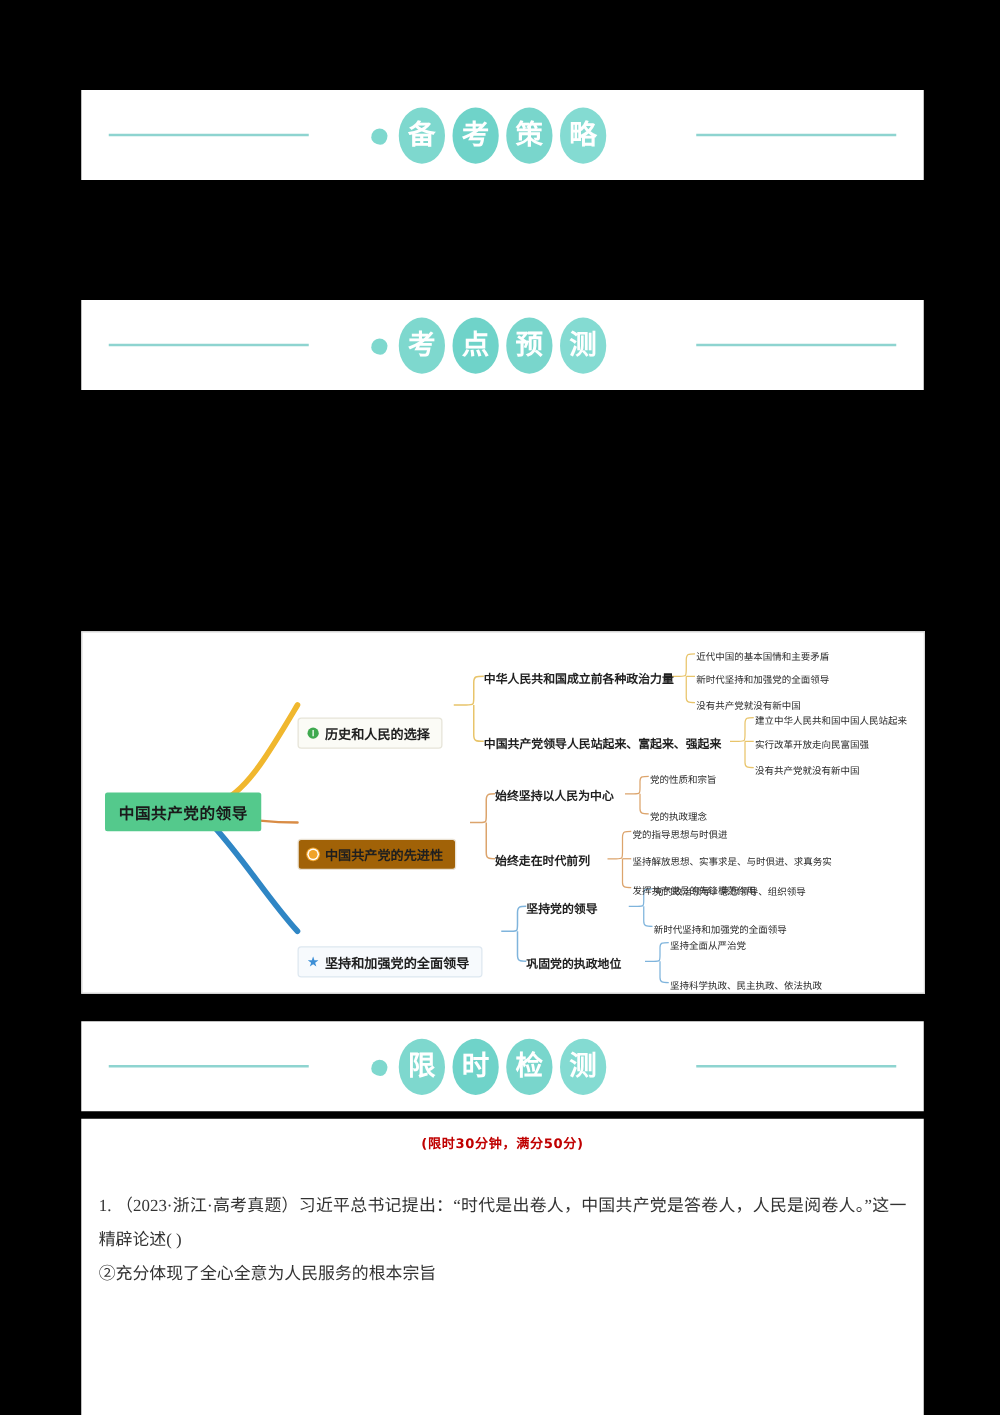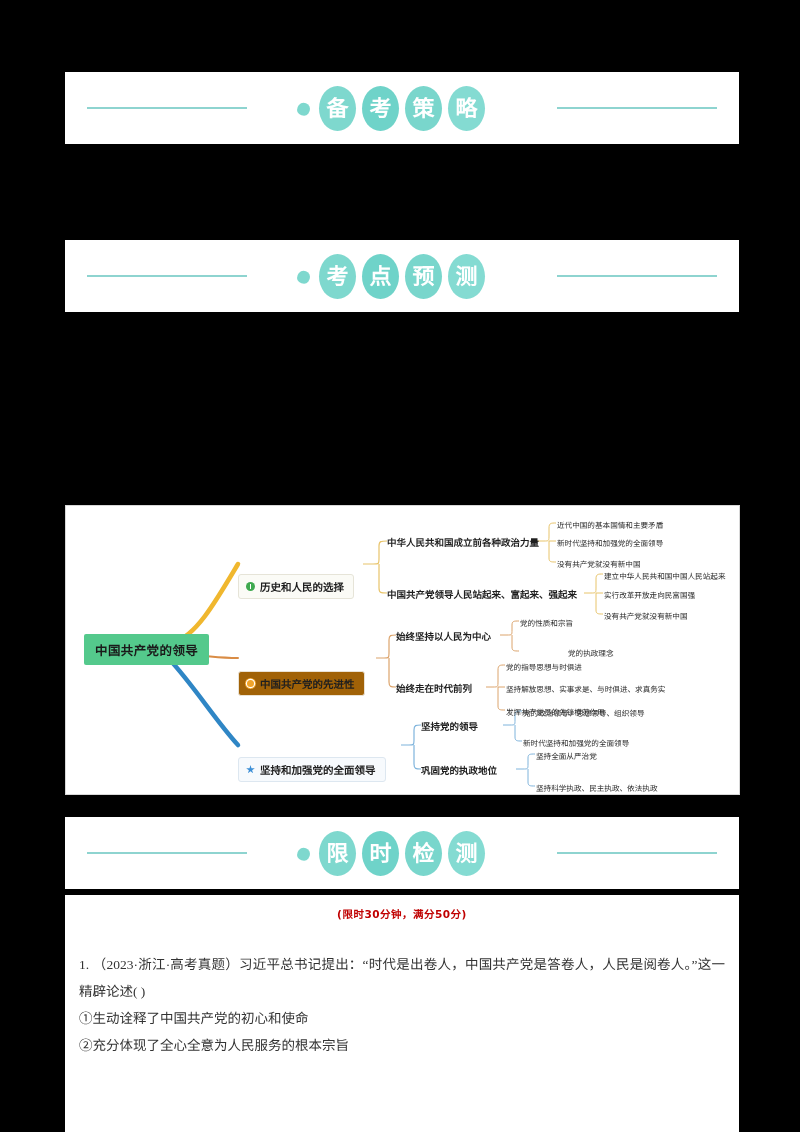--- a/index.html
+++ b/index.html
@@ -298,21 +298,21 @@
     <div class="mm-leaf" style="left:538px; top:104px;">没有共产党就没有新中国</div>
 
     <div class="mm-node mm-branch b2">
       <span class="mm-ic gear"></span>
       <span>中国共产党的先进性</span>
     </div>
     <div class="mm-sub" style="left:330px; top:123px;">始终坚持以人民为中心</div>
     <div class="mm-sub" style="left:330px; top:175px;">始终走在时代前列</div>
 
     <div class="mm-leaf" style="left:454px; top:111px;">党的性质和宗旨</div>
-    <div class="mm-leaf" style="left:454px; top:141px;margin-left:48px;">党的执政理念</div>
+    <div class="mm-leaf" style="left:454px; top:141px;">党的执政理念</div>
 
     <div class="mm-leaf" style="left:440px; top:155px;">党的指导思想与时俱进</div>
     <div class="mm-leaf" style="left:440px; top:177px;">坚持解放思想、实事求是、与时俱进、求真务实</div>
     <div class="mm-leaf" style="left:440px; top:200px;">发挥共产党员的先锋模范作用</div>
 
     <div class="mm-node mm-branch b3">
       <span class="mm-ic star"></span>
       <span>坚持和加强党的全面领导</span>
     </div>
     <div class="mm-sub" style="left:355px; top:213px;">坚持党的领导</div>
@@ -337,18 +337,17 @@
     <div class="rule right"></div>
   </div>
 
   <div class="band quiz-band">
     <div class="quiz-meta">(限时30分钟，满分50分)</div>
     <div class="quiz-body">
       <p>
         <span>1.</span>
         <span>（2023·浙江·高考真题）</span><span>习近平总书记提出：“时代是出卷人，中国共产党是答卷人，人民是阅卷人。”这一精辟论述(    )</span>
       </p>
-      <p class="q-opt">①生动诠释了中国共产党的初心和使命</p>
       <p class="q-opt">②充分体现了全心全意为人民服务的根本宗旨</p>
     </div>
   </div>
 
 </div>
 
 </body></html>

